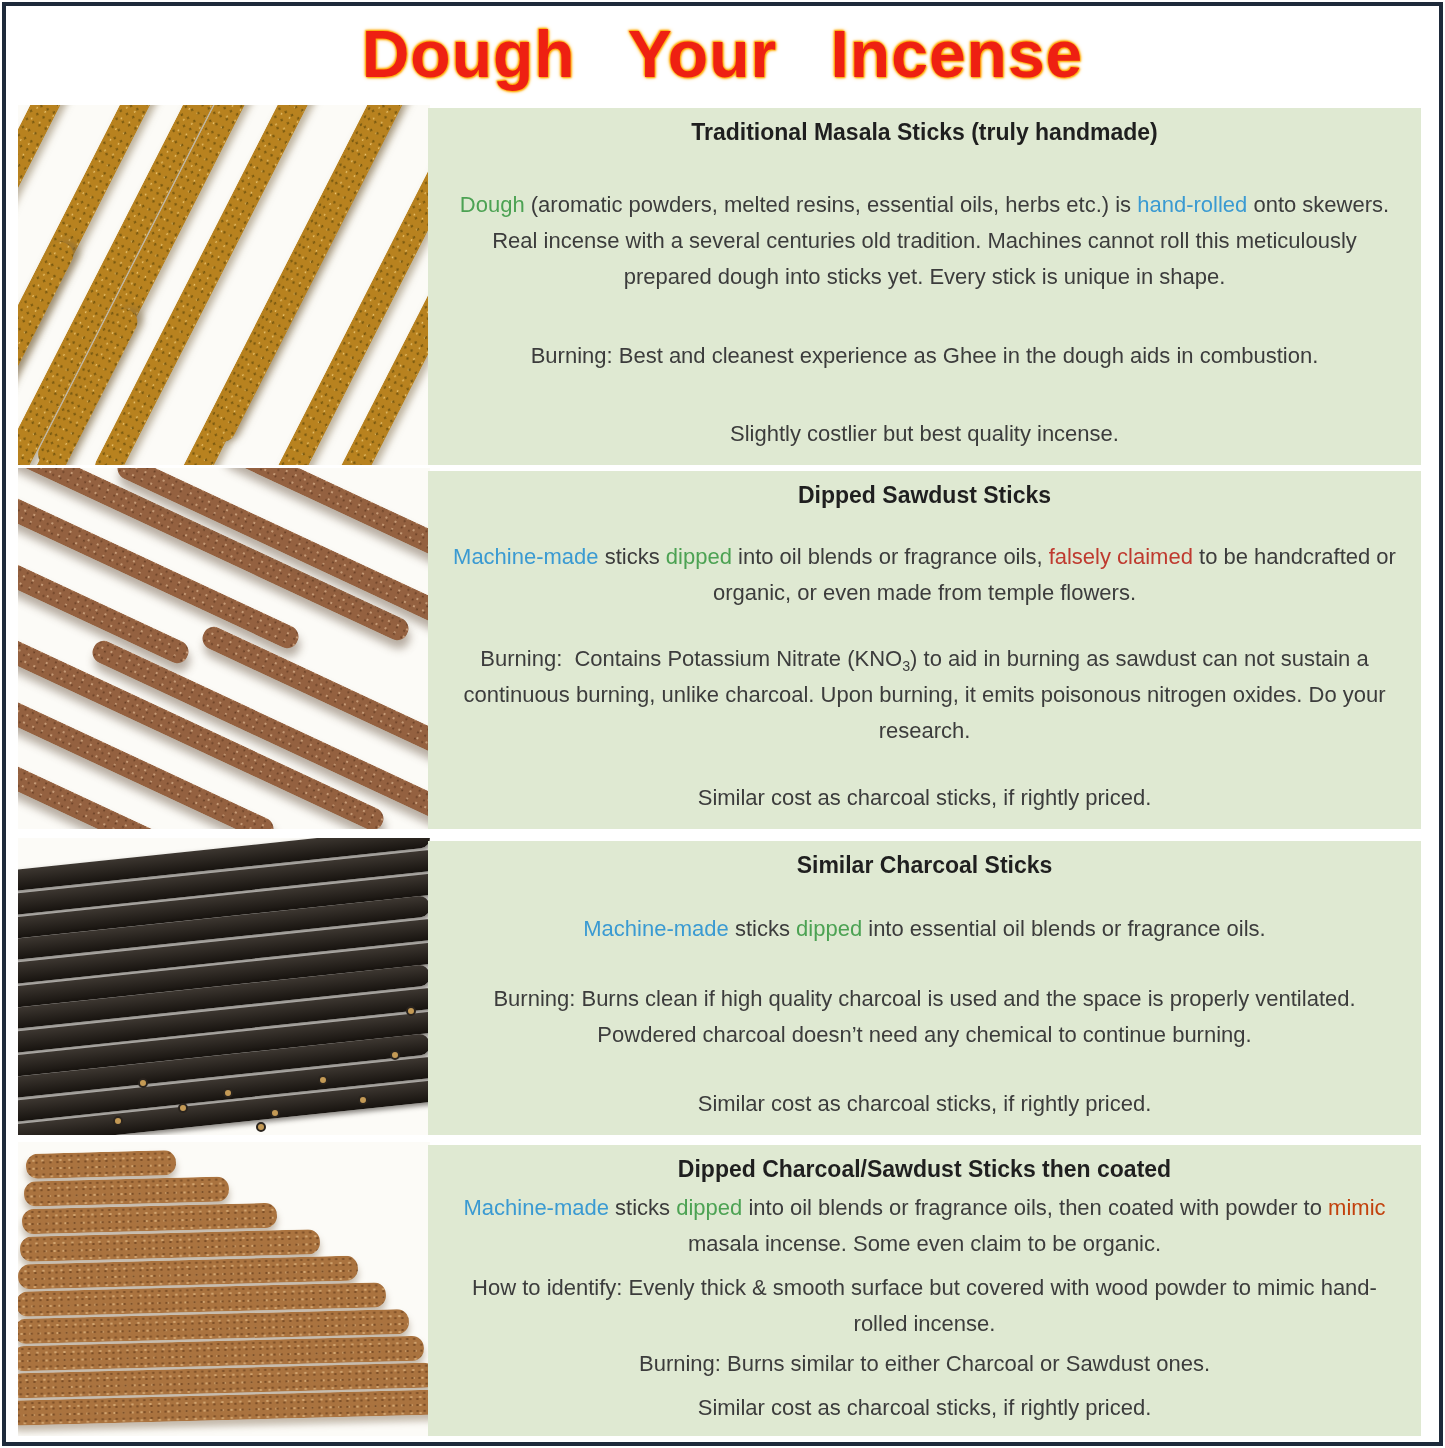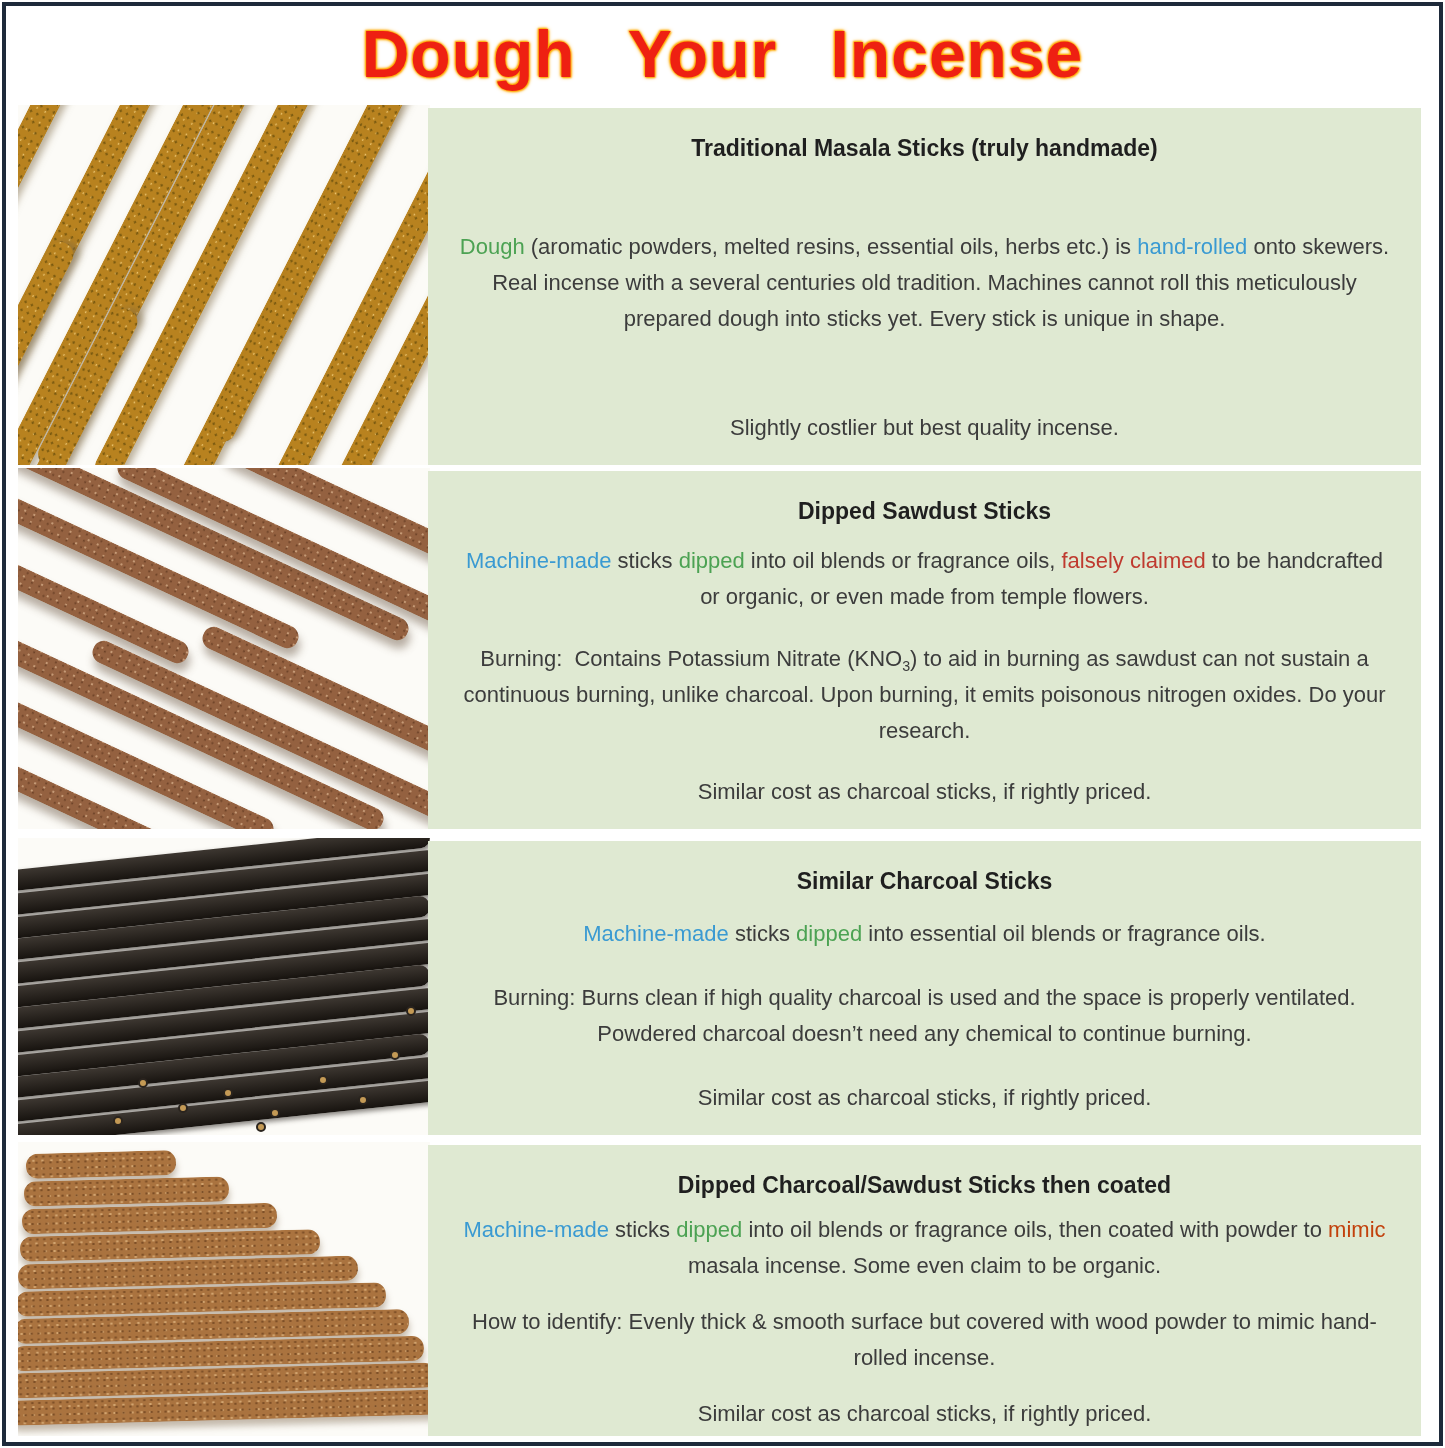--- a/index.html
+++ b/index.html
@@ -21,28 +21,28 @@
   .row3{top:837px;height:300px}
   .row4{top:1141px;height:297px}
   .photo{
     position:absolute;left:18px;top:1px;width:412px;bottom:2px;margin:0;
     background:#fcfbf7;overflow:hidden;
   }
   .panel{
     position:absolute;left:428px;width:993px;top:4px;bottom:2px;
     background:var(--panel_bg,#dfe9d2);
     display:flex;flex-direction:column;justify-content:space-between;
-    padding:23px 17px 9px;box-sizing:border-box;
+    padding:7px 17px 9px;box-sizing:border-box;
   }
   .panel h2{
     margin:0;font-size:23px;line-height:34px;font-weight:bold;text-align:center;
     color:var(--heading_text,#1f1f1f);
   }
   .panel p{
-    margin:10px;font-size:22px;line-height:36px;text-align:center;white-space:pre-wrap;
+    margin:4px;font-size:22px;line-height:36px;text-align:center;white-space:pre-wrap;
     color:var(--body_text,#3c3c3c);
   }
   .panel .sub{vertical-align:sub;font-size:0.65em;line-height:0;}
   .stick{position:absolute;}
   .stick.masala{
     background-color:#b8821f;
     background-image:radial-gradient(#7a5a10 1.2px,transparent 1.7px),radial-gradient(#e8c06a 1px,transparent 1.5px);
     background-size:9px 7px,12px 9px;background-position:0 0,4px 3px;
     border-radius:14px;box-shadow:4px 5px 7px rgba(125,105,70,.5);
   }
@@ -90,20 +90,23 @@
         <div class="stick masala" style="left: 176px; top: 174.5px; width: 500px; height: 27px; transform: rotate(-63deg);"></div>
         <div class="stick masala" style="left: -55px; top: 295px; width: 230px; height: 26px; transform: rotate(-63deg);"></div>
         <div class="stick masala" style="left: -170px; top: 259px; width: 300px; height: 26px; transform: rotate(-63deg);"></div>
       </figure>
       <div class="panel">
         <div>
           <h2>Traditional Masala Sticks (truly handmade)</h2>
         </div>
         <div>
           <p><span style="color: rgb(76, 162, 83);">Dough</span><span> (aromatic powders, melted resins, essential oils, herbs etc.) is </span><span style="color: rgb(58, 154, 210);">hand-rolled</span><span> onto skewers. Real incense with a several centuries old tradition. Machines cannot roll this meticulously prepared dough into sticks yet. Every stick is unique in shape.</span></p>
+        </div>
+        <div>
+          <p><span>Burning: Best and cleanest experience as Ghee in the dough aids in combustion.</span></p>
         </div>
         <div>
           <p><span>Slightly costlier but best quality incense.</span></p>
         </div>
       </div>
     </section>
     <section class="row row2">
       <figure class="photo" title="Machine-made brown sawdust incense sticks laid diagonally">
         <div class="stick sawdust" style="left: -250px; top: 83.5px; width: 440px; height: 23px; transform: rotate(25deg);"></div>
         <div class="stick sawdust" style="left: -140px; top: 68.5px; width: 440px; height: 23px; transform: rotate(25deg);"></div>
@@ -186,19 +189,20 @@
       </figure>
       <div class="panel">
         <div>
           <h2>Dipped Charcoal/Sawdust Sticks then coated</h2>
         </div>
         <div>
           <p><span style="color: rgb(58, 154, 210);">Machine-made</span><span> sticks </span><span style="color: rgb(76, 162, 83);">dipped</span><span> into oil blends or fragrance oils, then coated with powder to </span><span style="color: #c2410c;">mimic</span><span> masala incense. Some even claim to be organic.</span></p>
         </div>
         <div>
           <p><span>How to identify: Evenly thick &amp; smooth surface but covered with wood powder to mimic hand-rolled incense.</span></p>
+          <p><span>Burning: Burns similar to either Charcoal or Sawdust ones.</span></p>
         </div>
         <div>
           <p><span>Similar cost as charcoal sticks, if rightly priced.</span></p>
         </div>
       </div>
     </section>
   </div>
 
 </body></html>

